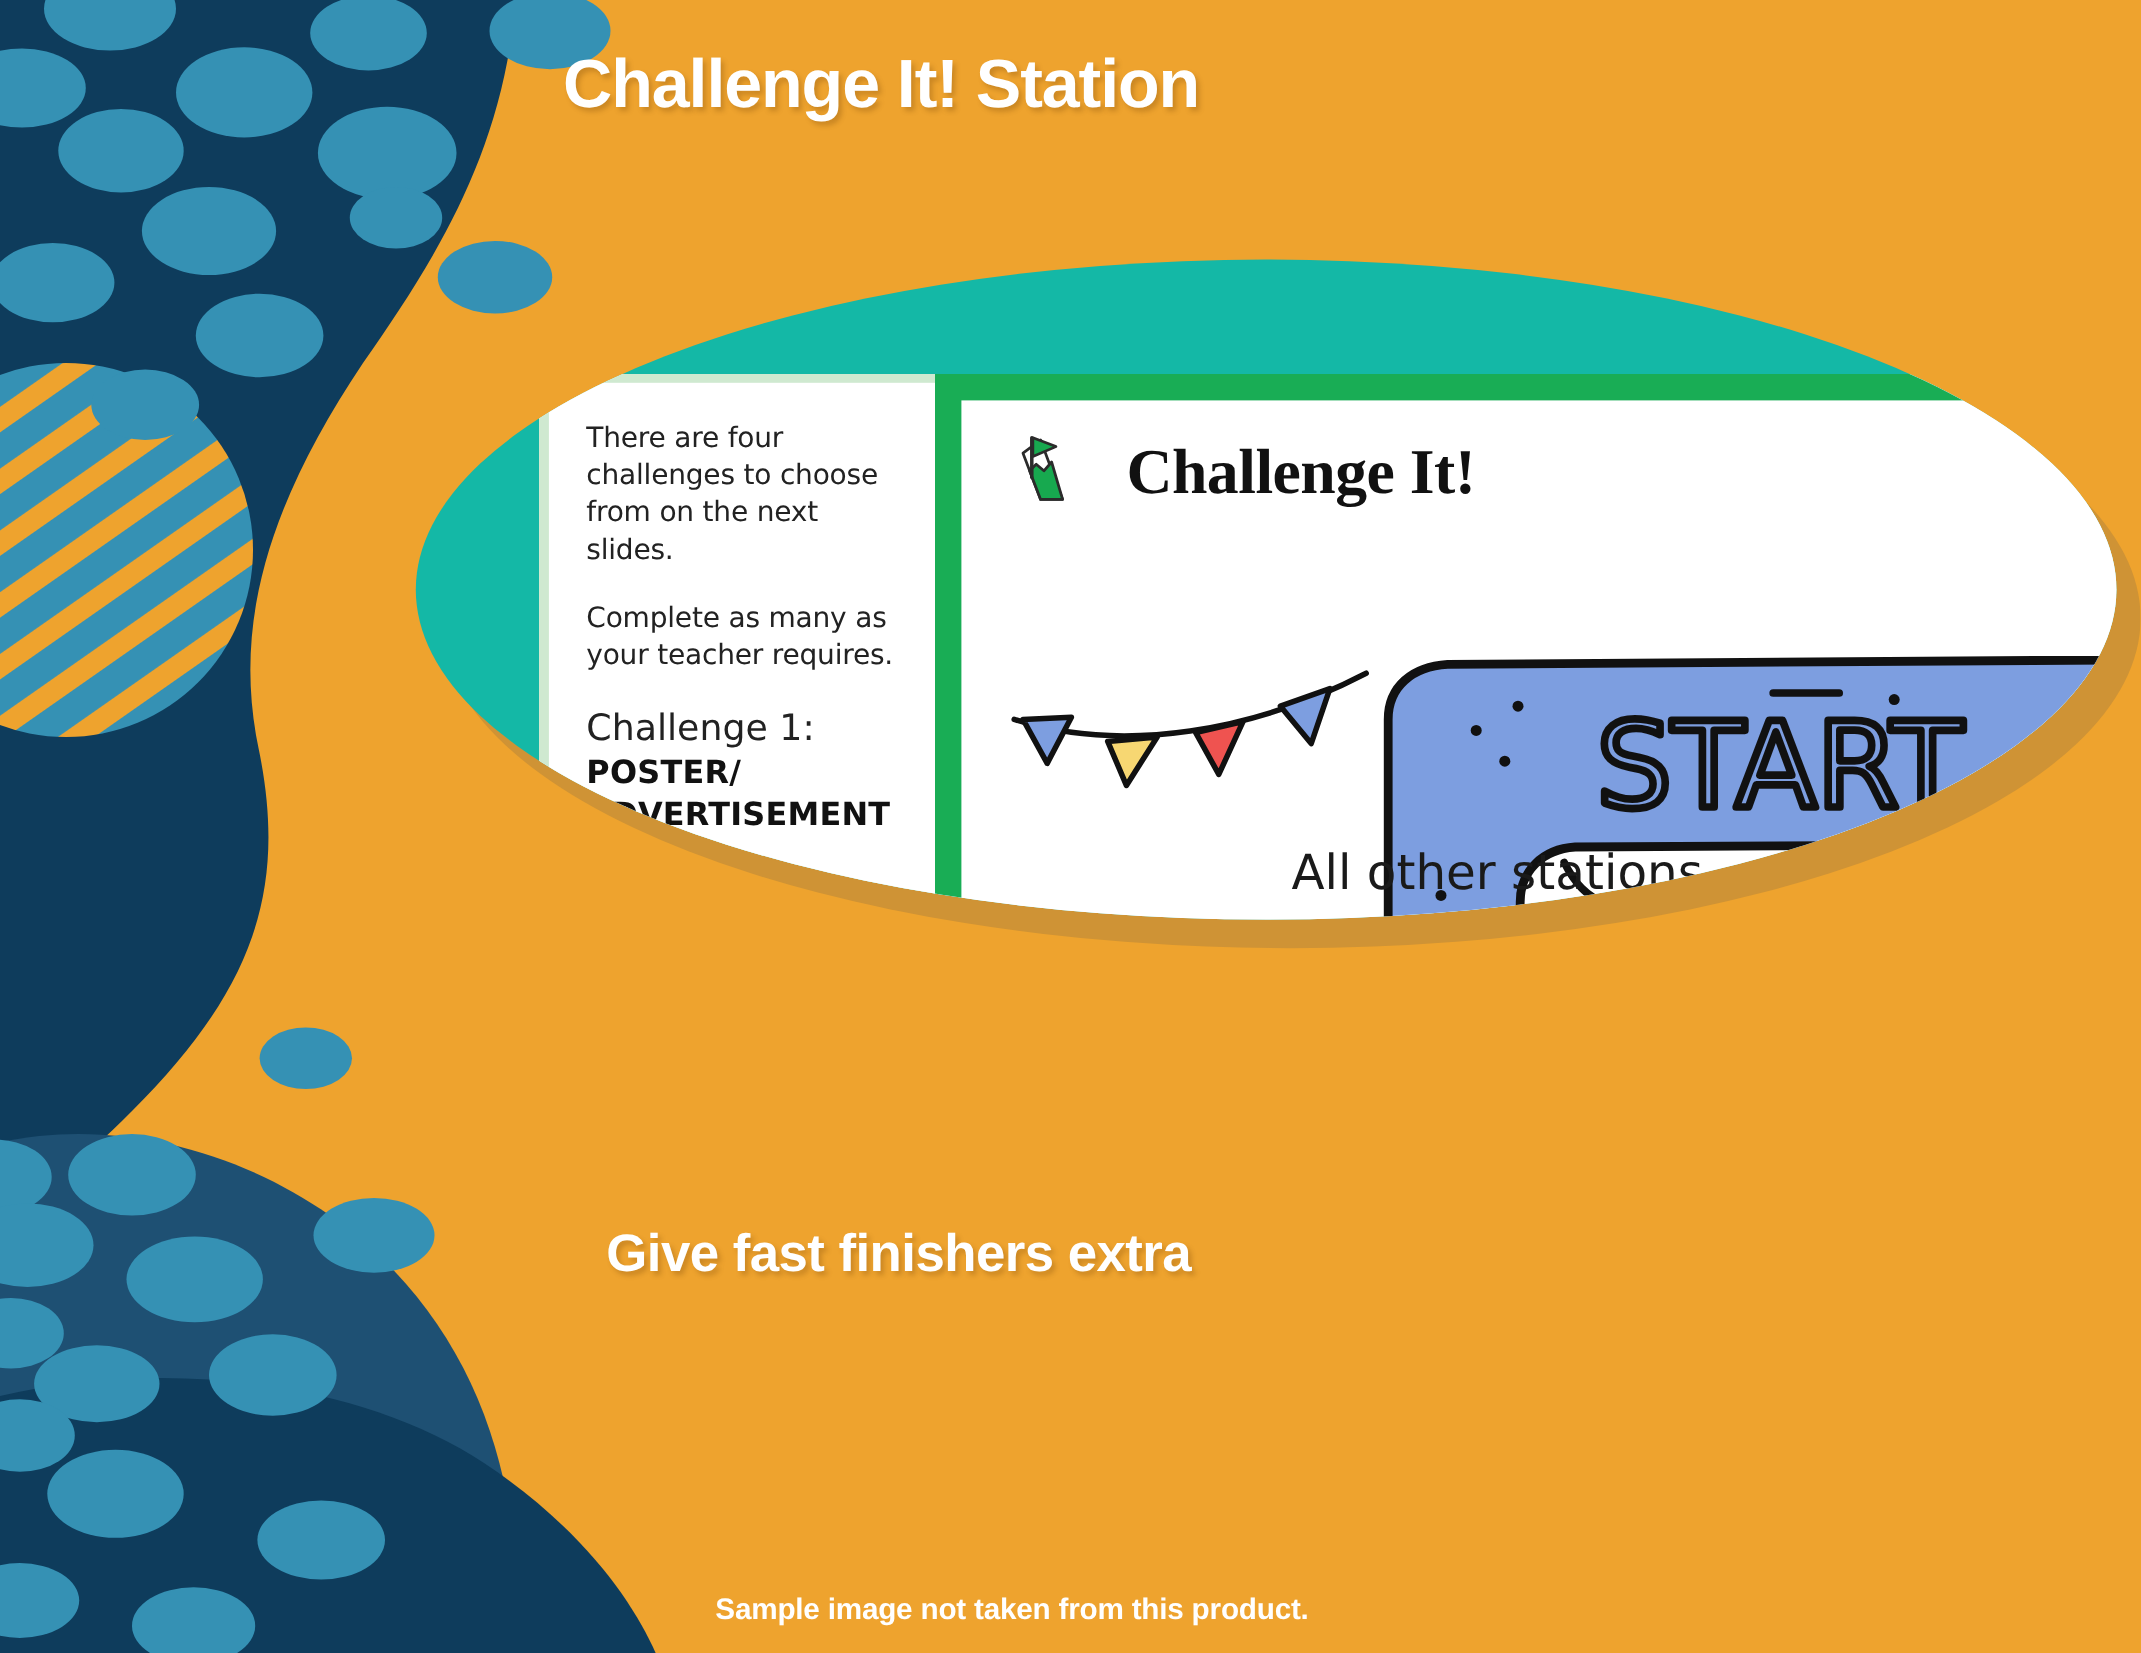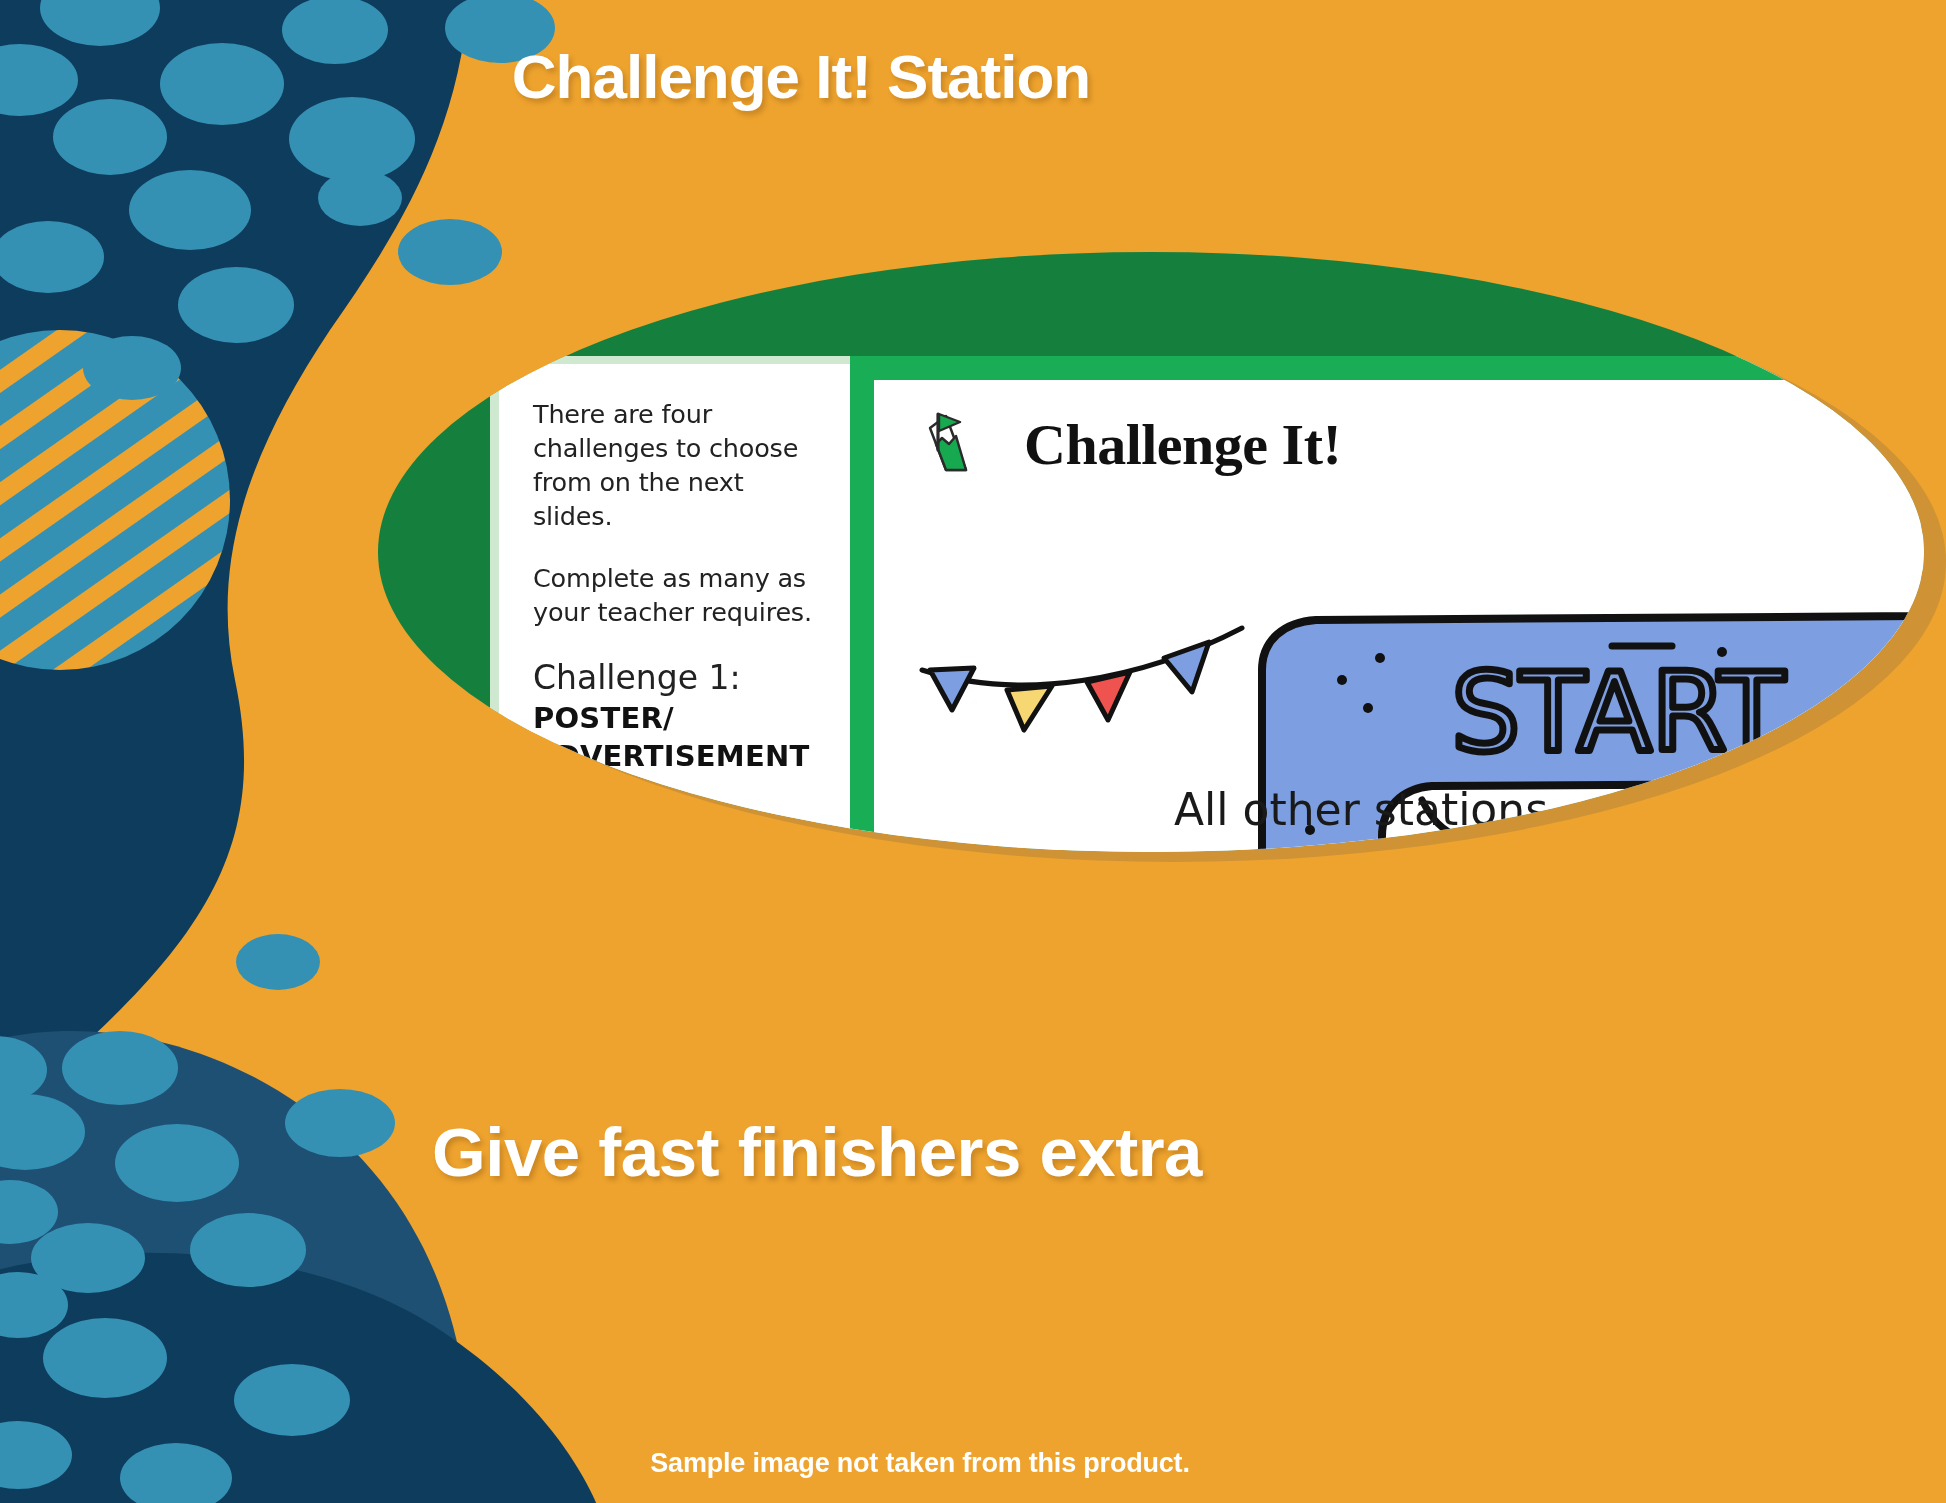--- a/index.html
+++ b/index.html
@@ -36,24 +36,24 @@
   }
   .oval-shadow {
     position:absolute;
     left:22px; top:26px;
     width:1546px; height:600px;
     border-radius:50% 50% 50% 50% / 50% 50% 50% 50%;
     background:#cf9335;
   }
   .oval {
     position:absolute;
-    left:0; top:16px;
+    left:0; top:0;
     width:1546px; height:600px;
     border-radius:50%;
-    background:#15803d;
+    background:#14b8a6;
     overflow:hidden;
   }
 
   
   .slide {
     position:absolute;
     left:112px; top:104px;
     width:1560px; height:620px;
     background:#ffffff;
     display:flex;
@@ -130,21 +130,21 @@
     font-family:"DejaVu Sans", sans-serif;
     line-height:1.35;
     white-space:pre-line;
   }
 
   
   .subtitle {
     position:absolute;
     top:1110px; left:0; width:1634px;
     text-align:center;
-    font-size:69px;
+    font-size:48px;
     font-weight:bold;
     color:#ffffff;
     line-height:1.26;
     letter-spacing:-0.5px;
     text-shadow:3px 4px 5px rgba(120,70,10,0.30);
   }
 
   
   .footnote {
     position:absolute;

